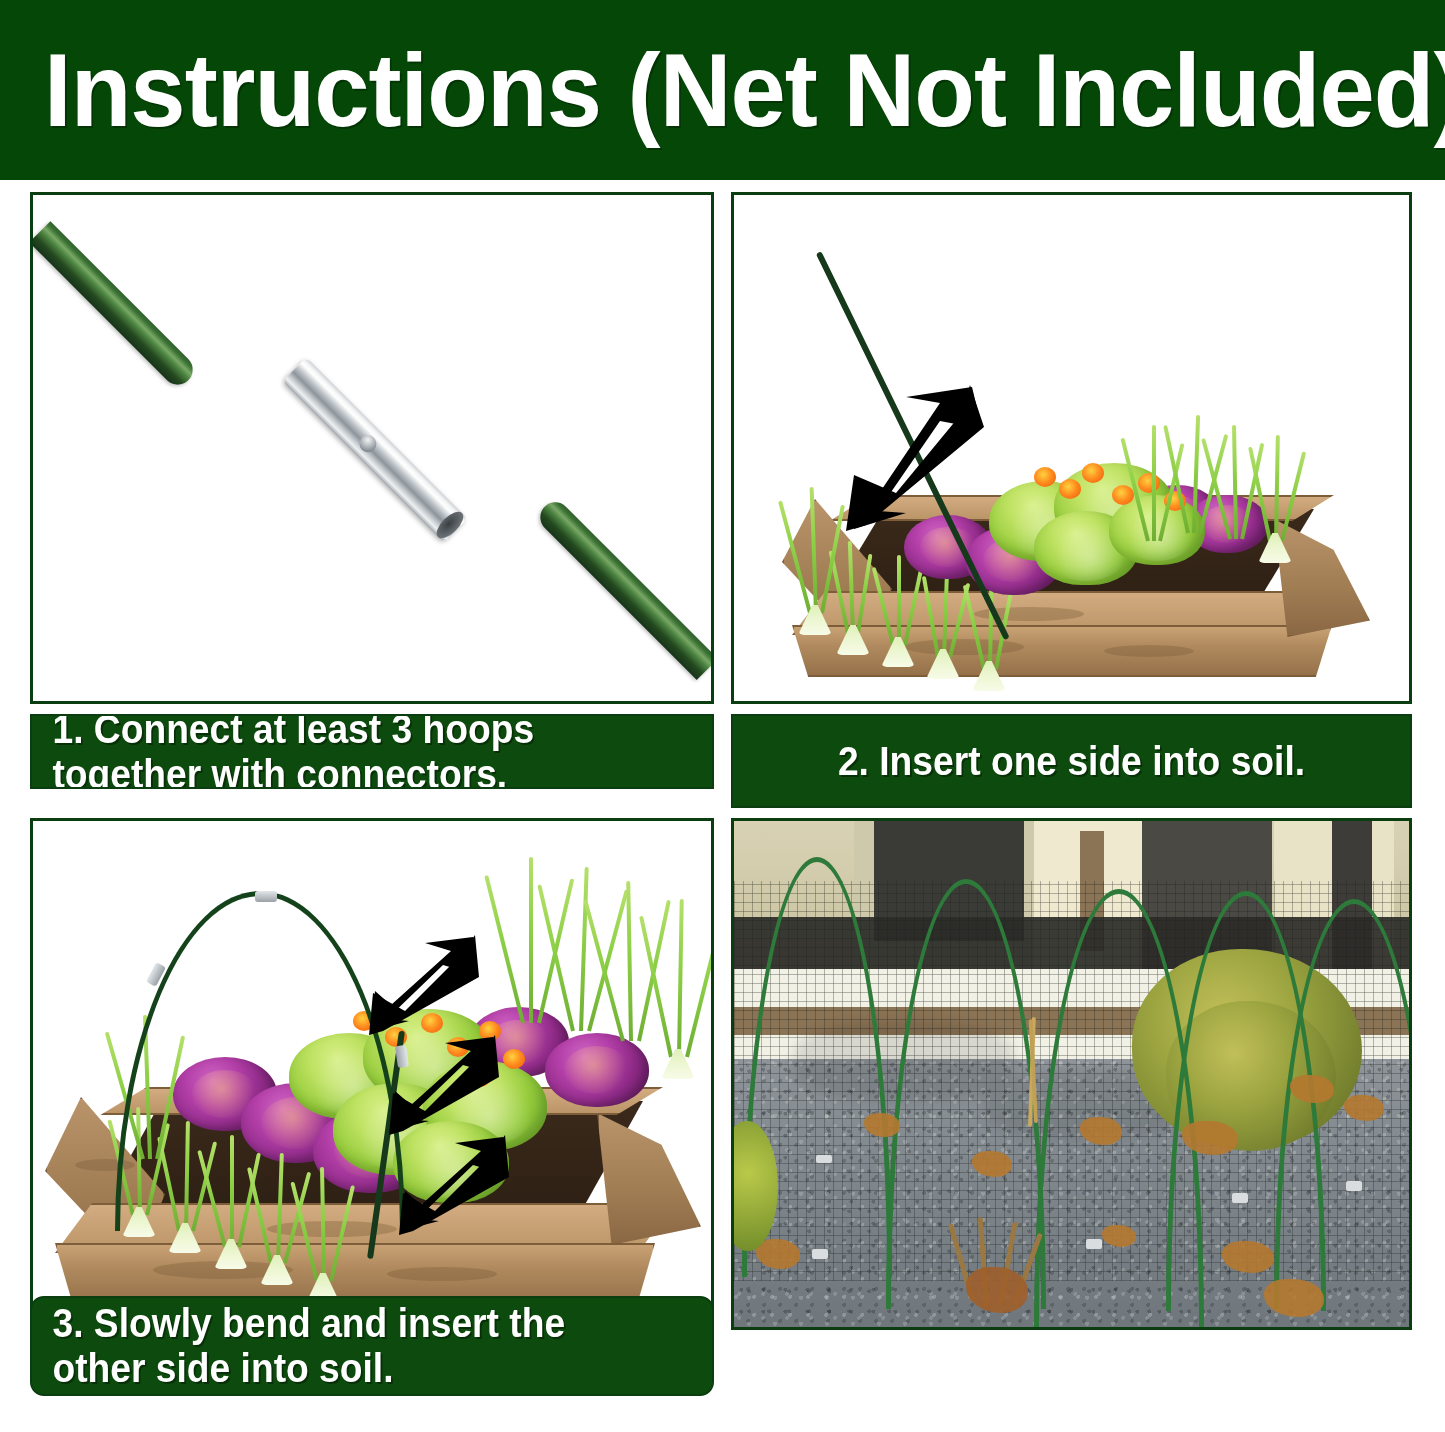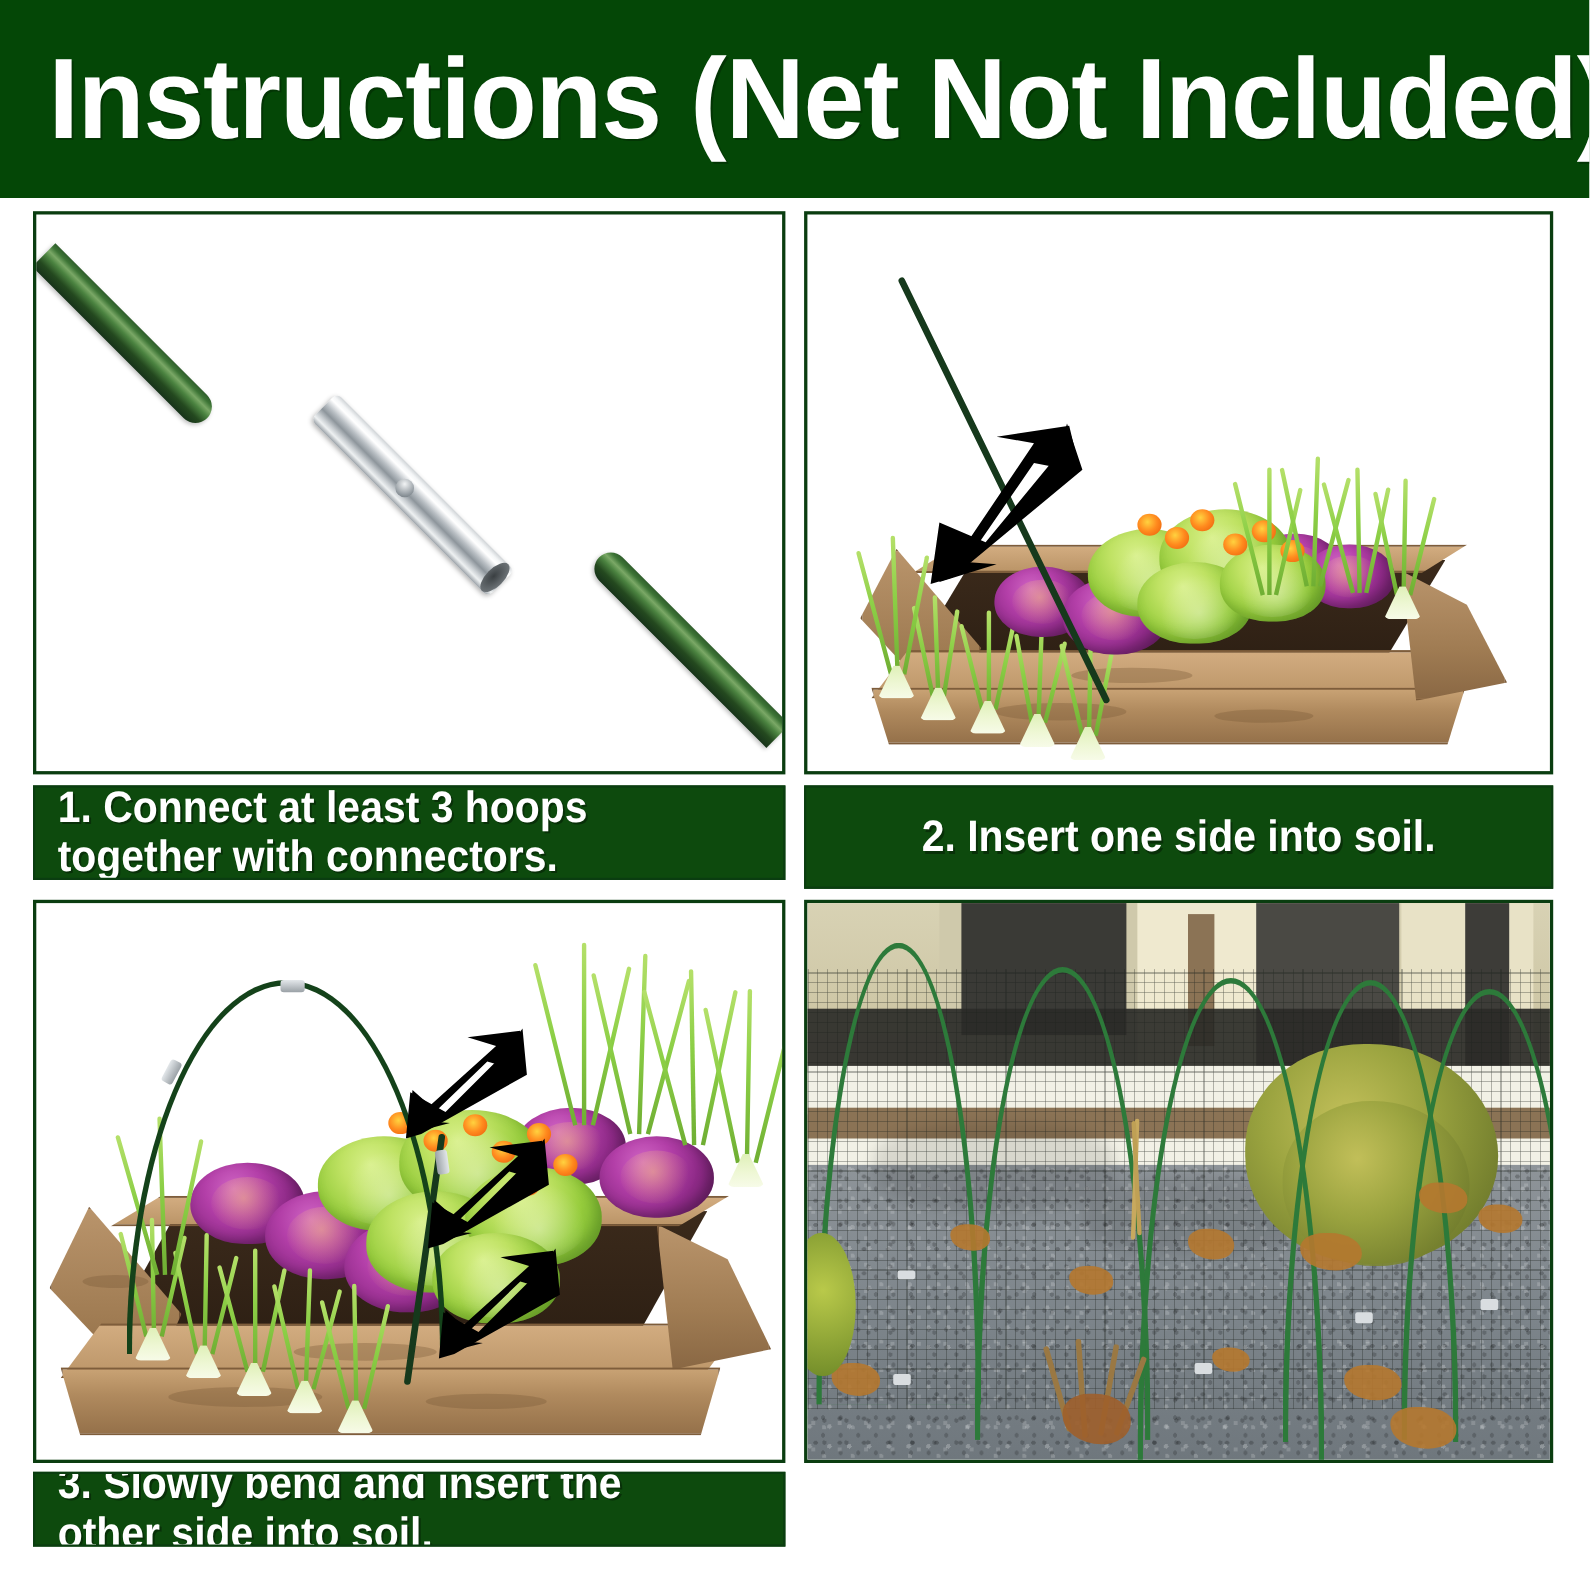--- a/index.html
+++ b/index.html
@@ -64,25 +64,25 @@
     font-weight: bold;
     transform: scaleX(0.93);
     transform-origin: left center;
     text-shadow: 2px 2px 0 rgba(0,0,0,0.35);
   }
   .caption-left  { padding-left: 22px; text-align: left; width: 108%; }
   .caption-center{ width: 108%; text-align: center; transform-origin: center center; }
 
   
   #cell1-illus { left: 30px;  top: 192px; width: 684px;  height: 512px; }
-  #cell1-cap   { left: 30px;  top: 714px; width: 684px;  height: 86px; align-items: center;  }
+  #cell1-cap   { left: 30px;  top: 714px; width: 684px;  height: 75px; align-items: center;  }
   #cell2-illus { left: 731px; top: 192px; width: 681px;  height: 512px; }
   #cell2-cap   { left: 731px; top: 714px; width: 681px;  height: 94px;  }
   #cell3-illus { left: 30px;  top: 818px; width: 684px;  height: 512px; }
-  #cell3-cap   { left: 30px;  top: 1338px;width: 684px;  height: 68px;  }
+  #cell3-cap   { left: 30px;  top: 1296px;width: 684px;  height: 100px; border-radius: 14px;  }
   #cell4-illus { left: 731px; top: 818px; width: 681px;  height: 512px; }
   #cell4-cap   { left: 731px; top: 1338px;width: 681px;  height: 92px;  }
 
   
   .pole {
     position: absolute;
     border-radius: 14px;
     background: linear-gradient(to bottom,
       #2f5d2b 0%, #3d7536 14%, #7aa866 30%, #4b8340 46%,
       #24491f 72%, #17331a 100%);

